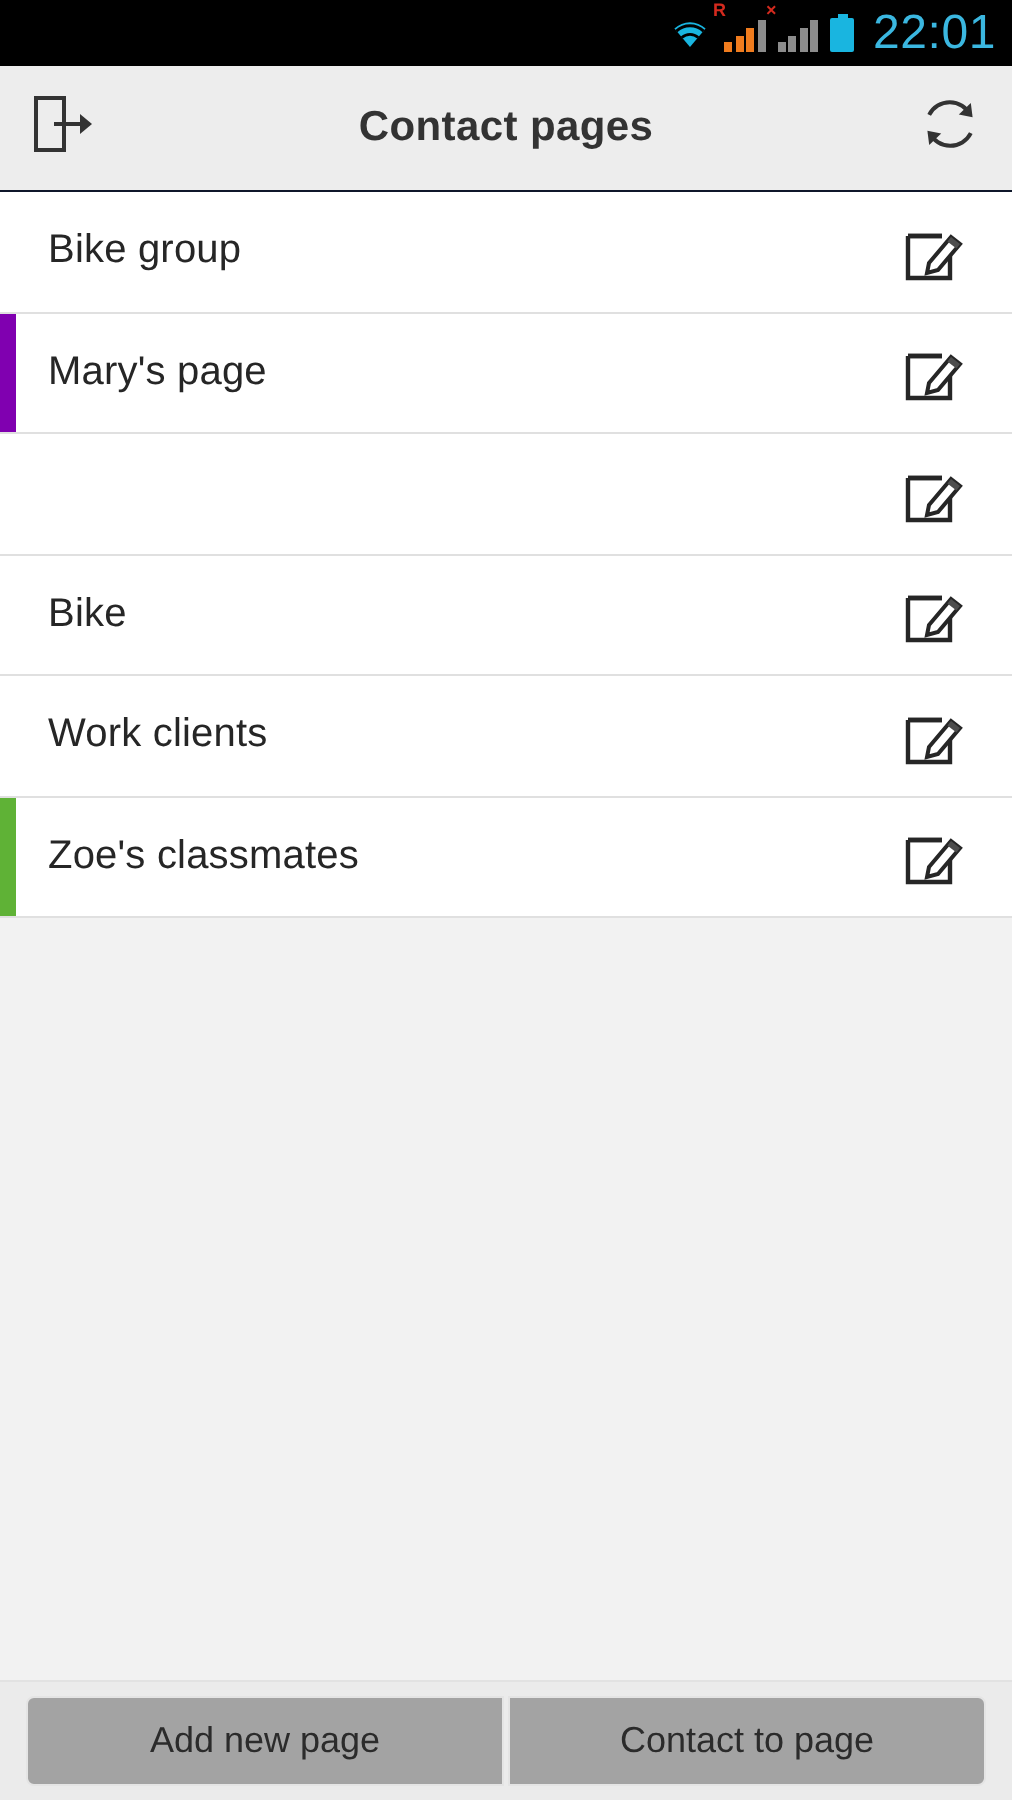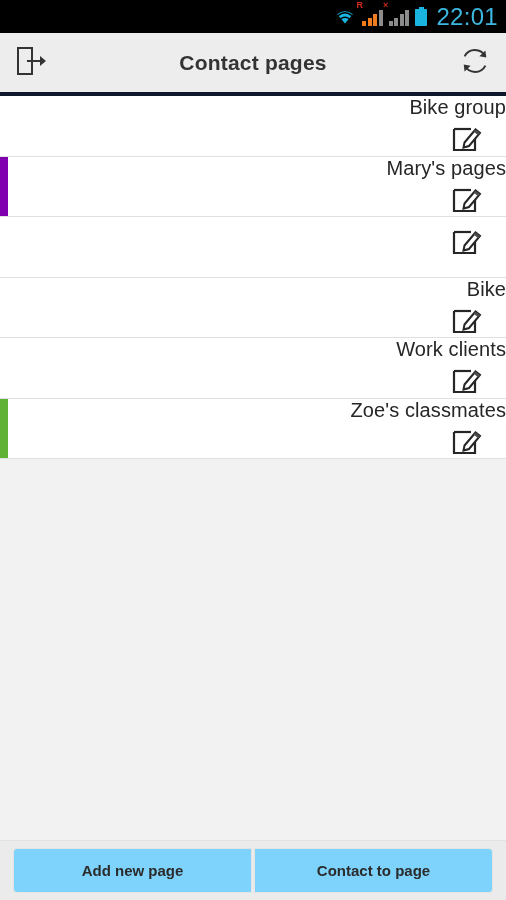--- a/index.html
+++ b/index.html
@@ -36,62 +36,62 @@
   .batt .body { position:absolute; top:2px; left:0; width:12px; height:17px; background:#19b5e0; border-radius:1px; }
   .clock {
     color:#3bb7e0; font-size:24px; letter-spacing:0.3px;
     font-family:"Liberation Sans", sans-serif; margin-left:3px;
     line-height:33px;
   }
 
   
   .header {
     flex:0 0 63px; height:63px; background:#ededed;
-    border-bottom:4px solid #0f172a;
+    border-bottom:1px solid #0f172a;
     display:flex; align-items:center; position:relative;
   }
   .hdr-btn {
     width:62px; height:62px; display:flex; align-items:center; justify-content:center;
     cursor:pointer;
   }
   .hdr-title {
     position:absolute; left:0; right:0; text-align:center;
     font-size:21px; font-weight:bold; color:#333; letter-spacing:0.2px;
     pointer-events:none;
   }
   .hdr-spacer { flex:1; }
 
   
   .list { background:#fff; flex:0 0 auto; }
   .row {
-    position:relative; height:60.5px; display:flex; align-items:flex-end;
-    border-bottom:1px solid #e0e0e0; background:#fff; cursor:pointer;flex-direction:column;
+    position:relative; height:60.5px; display:flex; align-items:center;
+    border-bottom:1px solid #e0e0e0; background:#fff; cursor:pointer;
   }
   .row .tag { position:absolute; left:0; top:0; bottom:0; width:8px; }
   .row .label {
     margin-left:24px; font-size:20px; color:#262626; letter-spacing:0.1px;
   }
   .row .edit {
     margin-left:auto; margin-right:16px; width:46px; height:46px;
     display:flex; align-items:center; justify-content:center; cursor:pointer;
   }
 
   .filler { flex:1; background:#f2f2f2; }
 
   
   .bottombar {
     flex:0 0 60px; height:60px; background:#ebebeb;
     display:flex; align-items:center; padding:0 13px; gap:2px;
     border-top:1px solid #e2e2e2;
   }
   .bbtn {
-    flex:1; height:45px; background:#7dd3fc;
+    flex:1; height:45px; background:#a3a3a3;
     border:1px solid #e4e4e4;
     display:flex; align-items:center; justify-content:center;
-    font-size:15px; font-weight:bold; color:#2b2b2b; cursor:pointer;
+    font-size:18px; font-weight:normal; color:#2b2b2b; cursor:pointer;
   }
   .bbtn.left  { border-radius:4px 0 0 4px; }
   .bbtn.right { border-radius:0 4px 4px 0; }
 </style>
 </head>
 <body>
 
 <div id="app">
 
   <div class="statusbar">
@@ -160,21 +160,21 @@
           <svg width="32" height="32" viewBox="0 0 32 32">
             <path d="M3 8 H20 M3 8 V29 H24 V14" fill="none" stroke="#262626" stroke-width="2.2"></path>
             <path d="M3 8 H20" fill="none" stroke="#262626" stroke-width="2.2"></path>
             <path d="M13.5 21.5 L24.5 8.5 L29 12 L18 25 L12.5 26.5 Z" fill="#fff" stroke="#262626" stroke-width="2"></path>
             <path d="M24.5 8.5 L29 12 L27.2 14.2 L22.7 10.7 Z" fill="#4d4d4d"></path>
           </svg>
         </span>
       </div>
       <div class="row">
         <span class="tag" style="background: rgb(128, 0, 176);"></span>
-        <span class="label">Mary's pages</span>
+        <span class="label">Mary's page</span>
         <span class="edit">
           <svg width="32" height="32" viewBox="0 0 32 32">
             <path d="M3 8 H20 M3 8 V29 H24 V14" fill="none" stroke="#262626" stroke-width="2.2"></path>
             <path d="M3 8 H20" fill="none" stroke="#262626" stroke-width="2.2"></path>
             <path d="M13.5 21.5 L24.5 8.5 L29 12 L18 25 L12.5 26.5 Z" fill="#fff" stroke="#262626" stroke-width="2"></path>
             <path d="M24.5 8.5 L29 12 L27.2 14.2 L22.7 10.7 Z" fill="#4d4d4d"></path>
           </svg>
         </span>
       </div>
       <div class="row">

